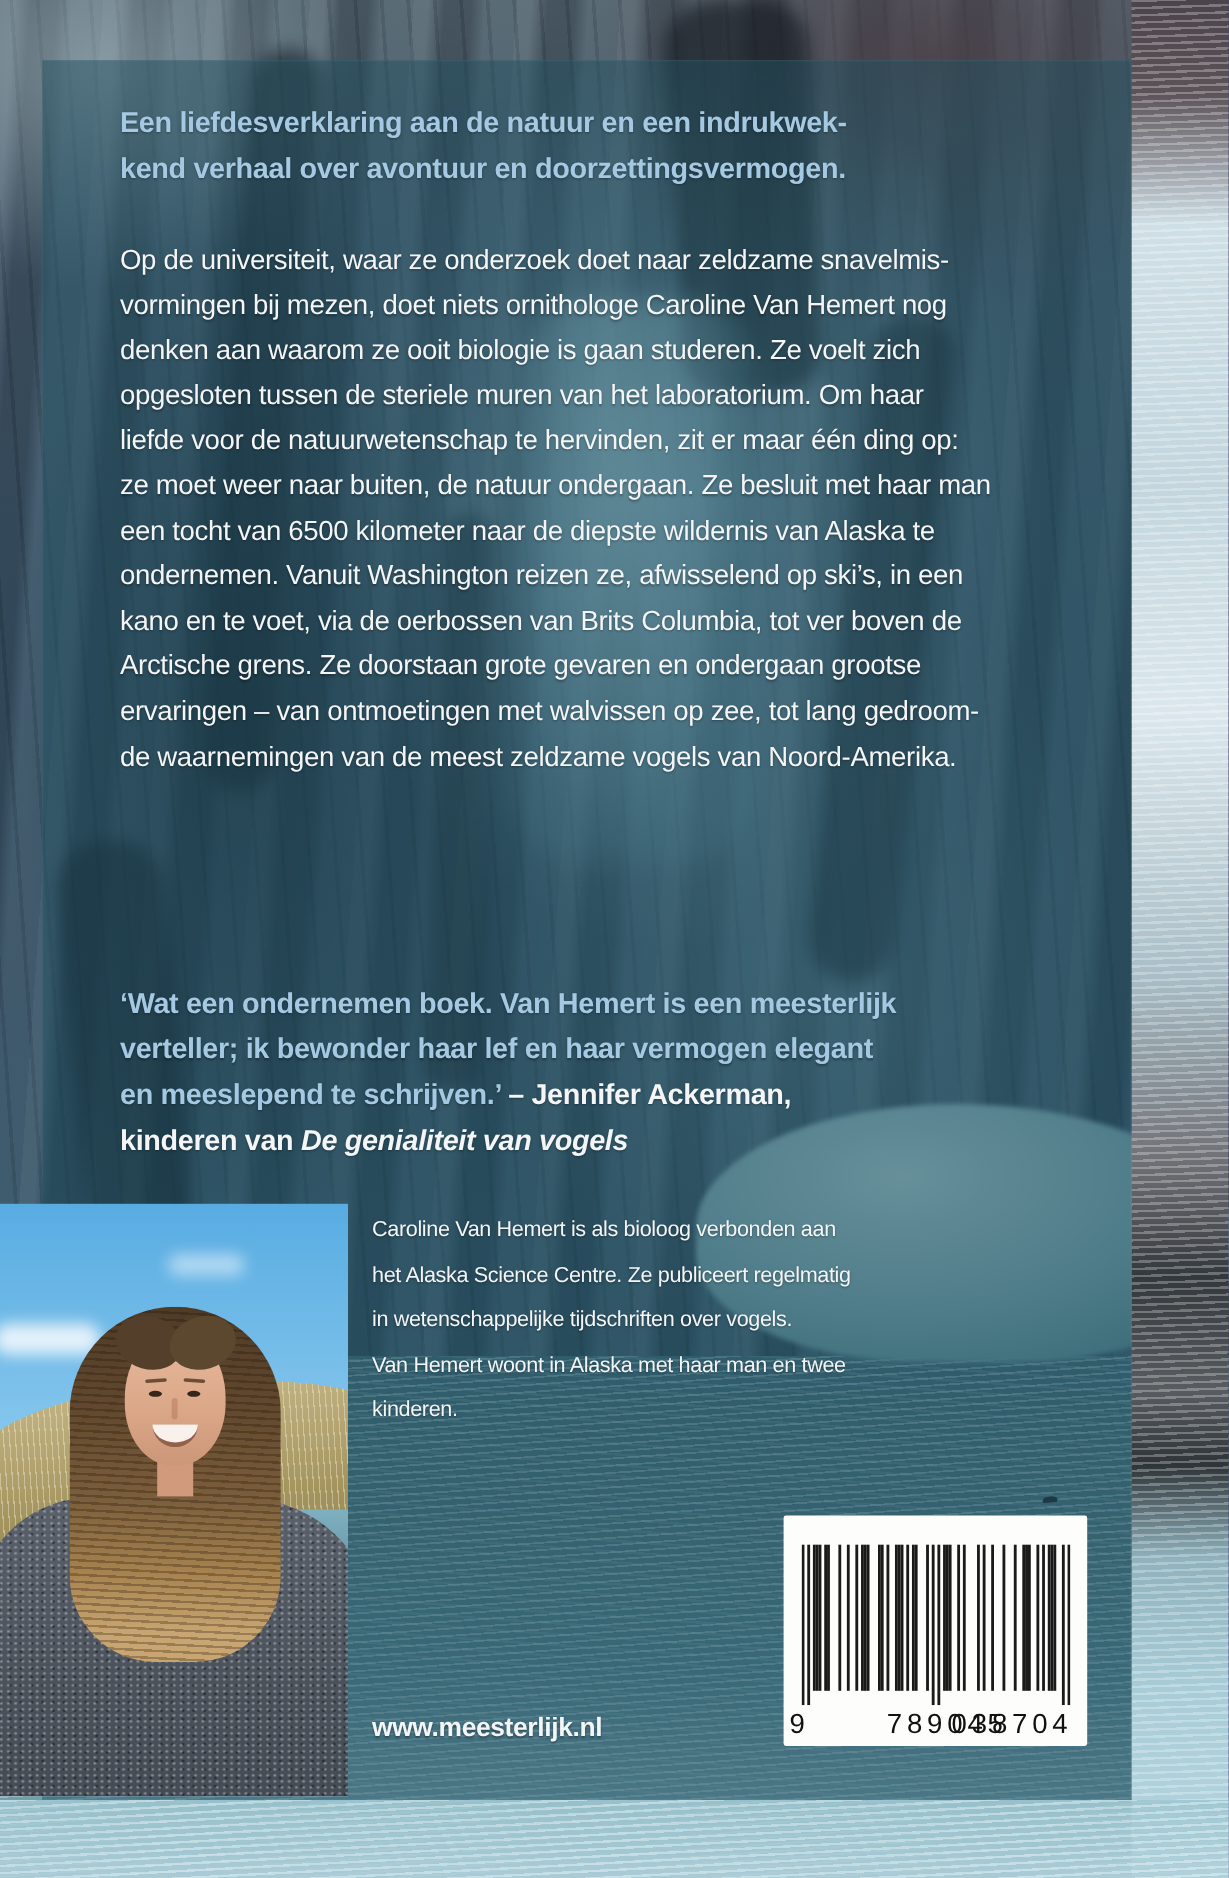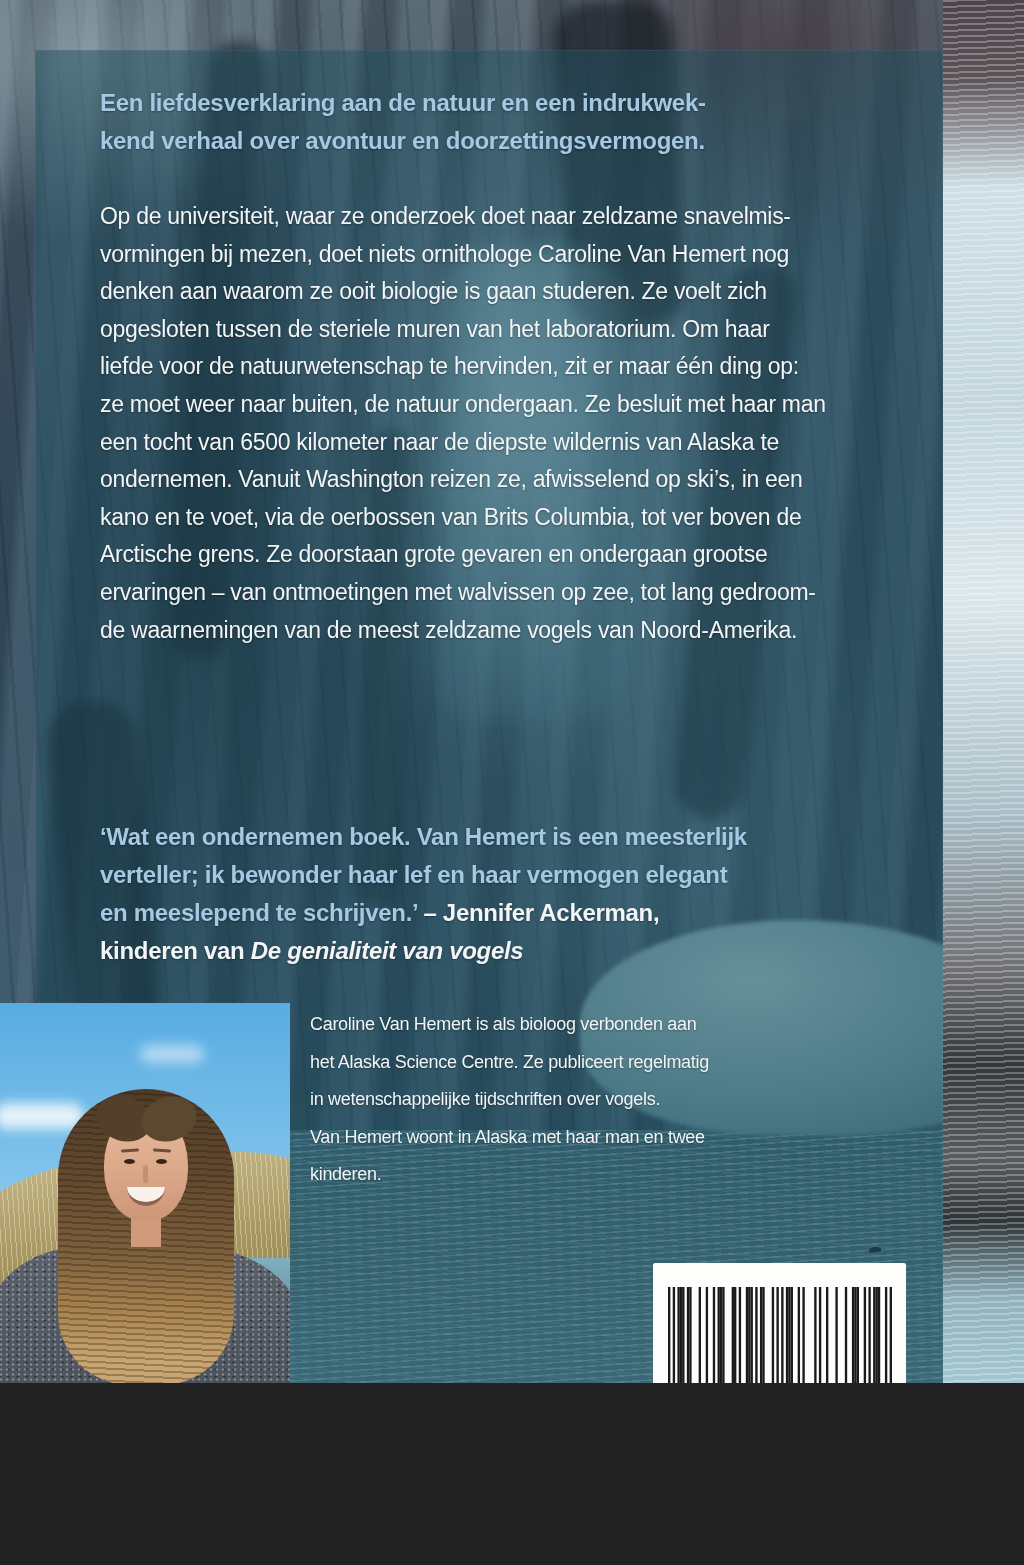--- a/index.html
+++ b/index.html
@@ -1,17 +1,17 @@
 <!DOCTYPE html>
 <html style="--accent: #a6c9e3; --body: #f3f5f6;"><head>
 <meta charset="utf-8">
 <style>
   html,body{margin:0;padding:0;background:#222;}
   .cover{
-    position:relative;width:1024px;height:1383px;overflow:hidden;
+    position:relative;width:1024px;height:1565px;overflow:hidden;
     font-family:"Liberation Sans",sans-serif;
     background:#4c1d95;
   }
   
   .glacier{
     position:absolute;left:0;top:0;width:1024px;height:1150px;
     background:
       radial-gradient(430px 540px at 56% 36%, rgba(158,201,214,.55), rgba(158,201,214,0) 70%),
       radial-gradient(260px 640px at 20% 52%, rgba(22,35,45,.6), rgba(22,35,45,0) 72%),
       radial-gradient(420px 300px at 76% 4%, rgba(74,62,70,.85), rgba(74,62,70,0) 70%),

